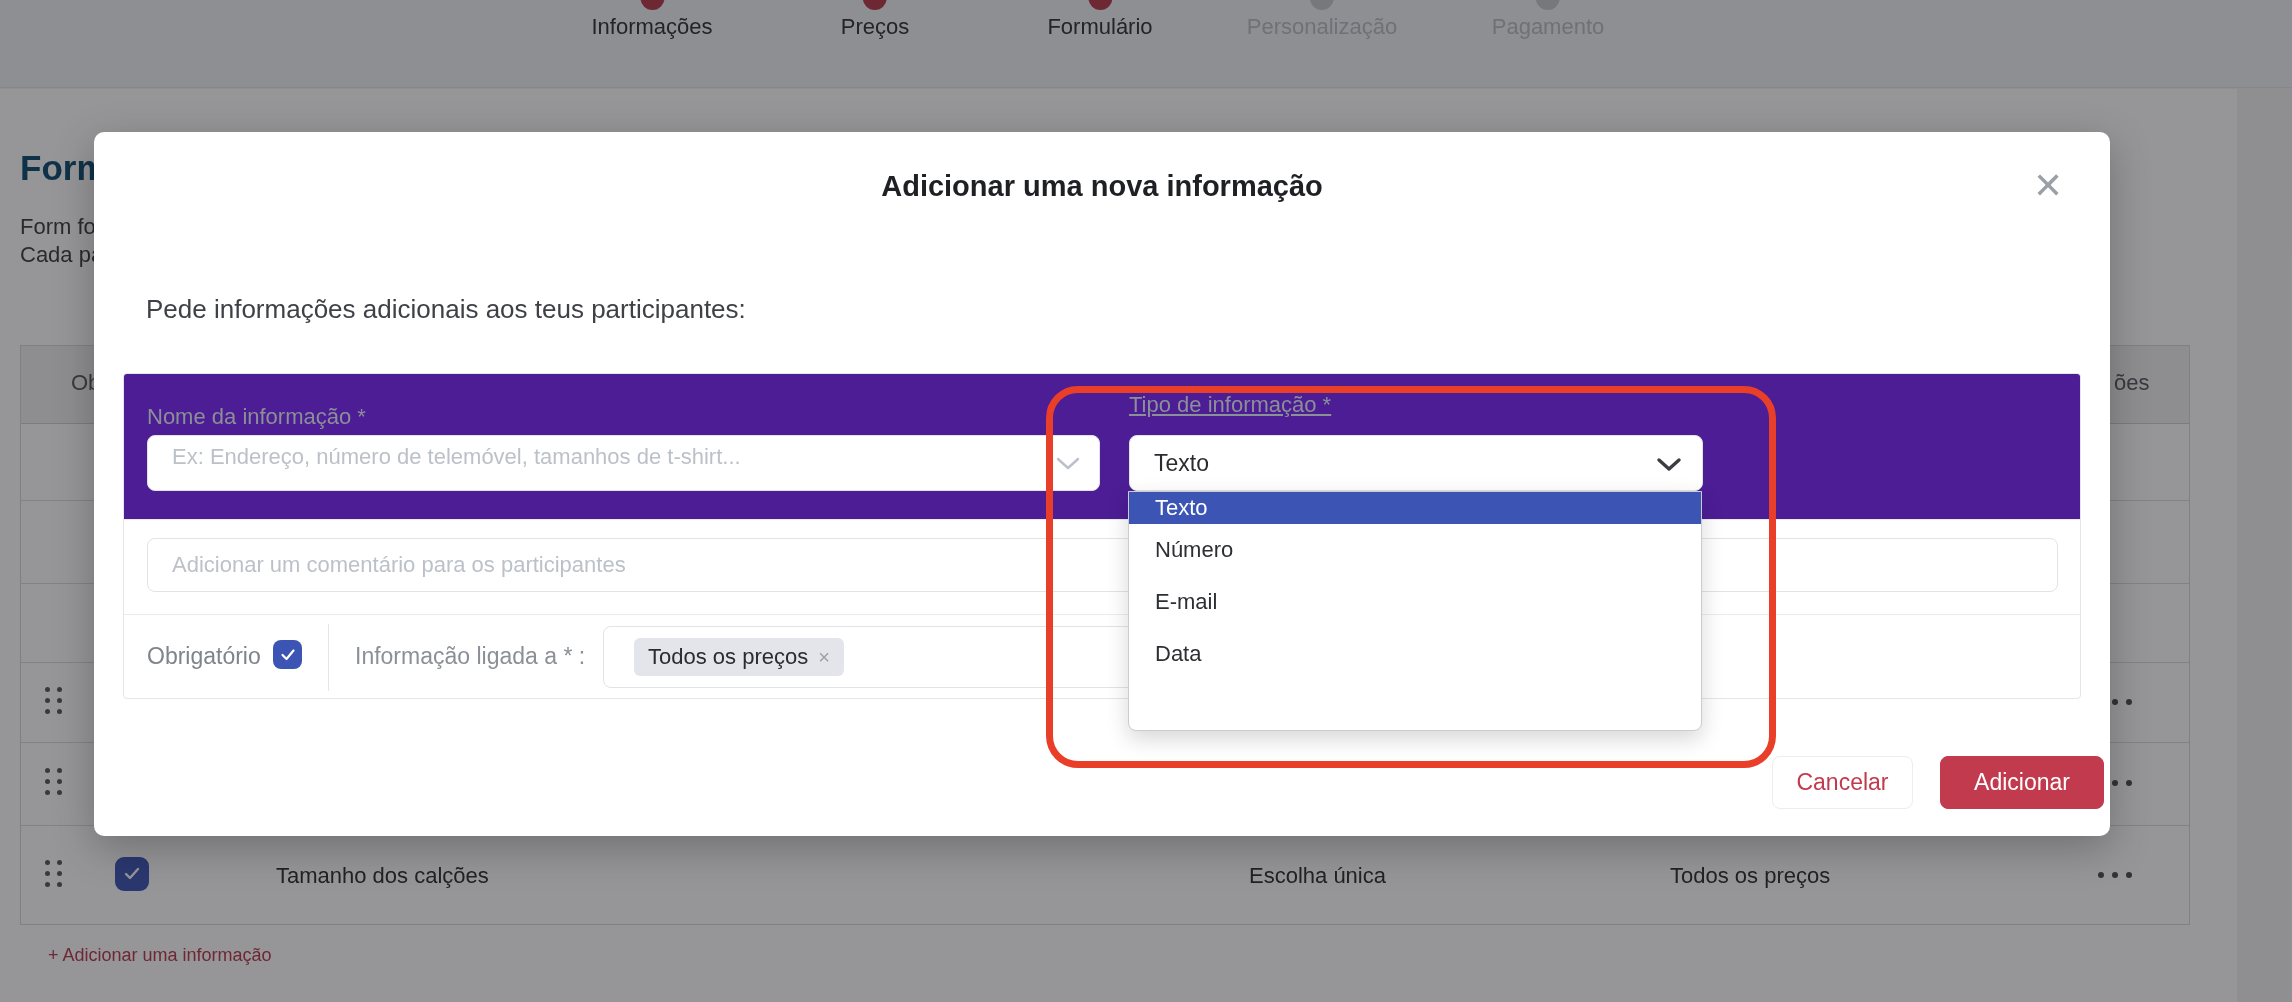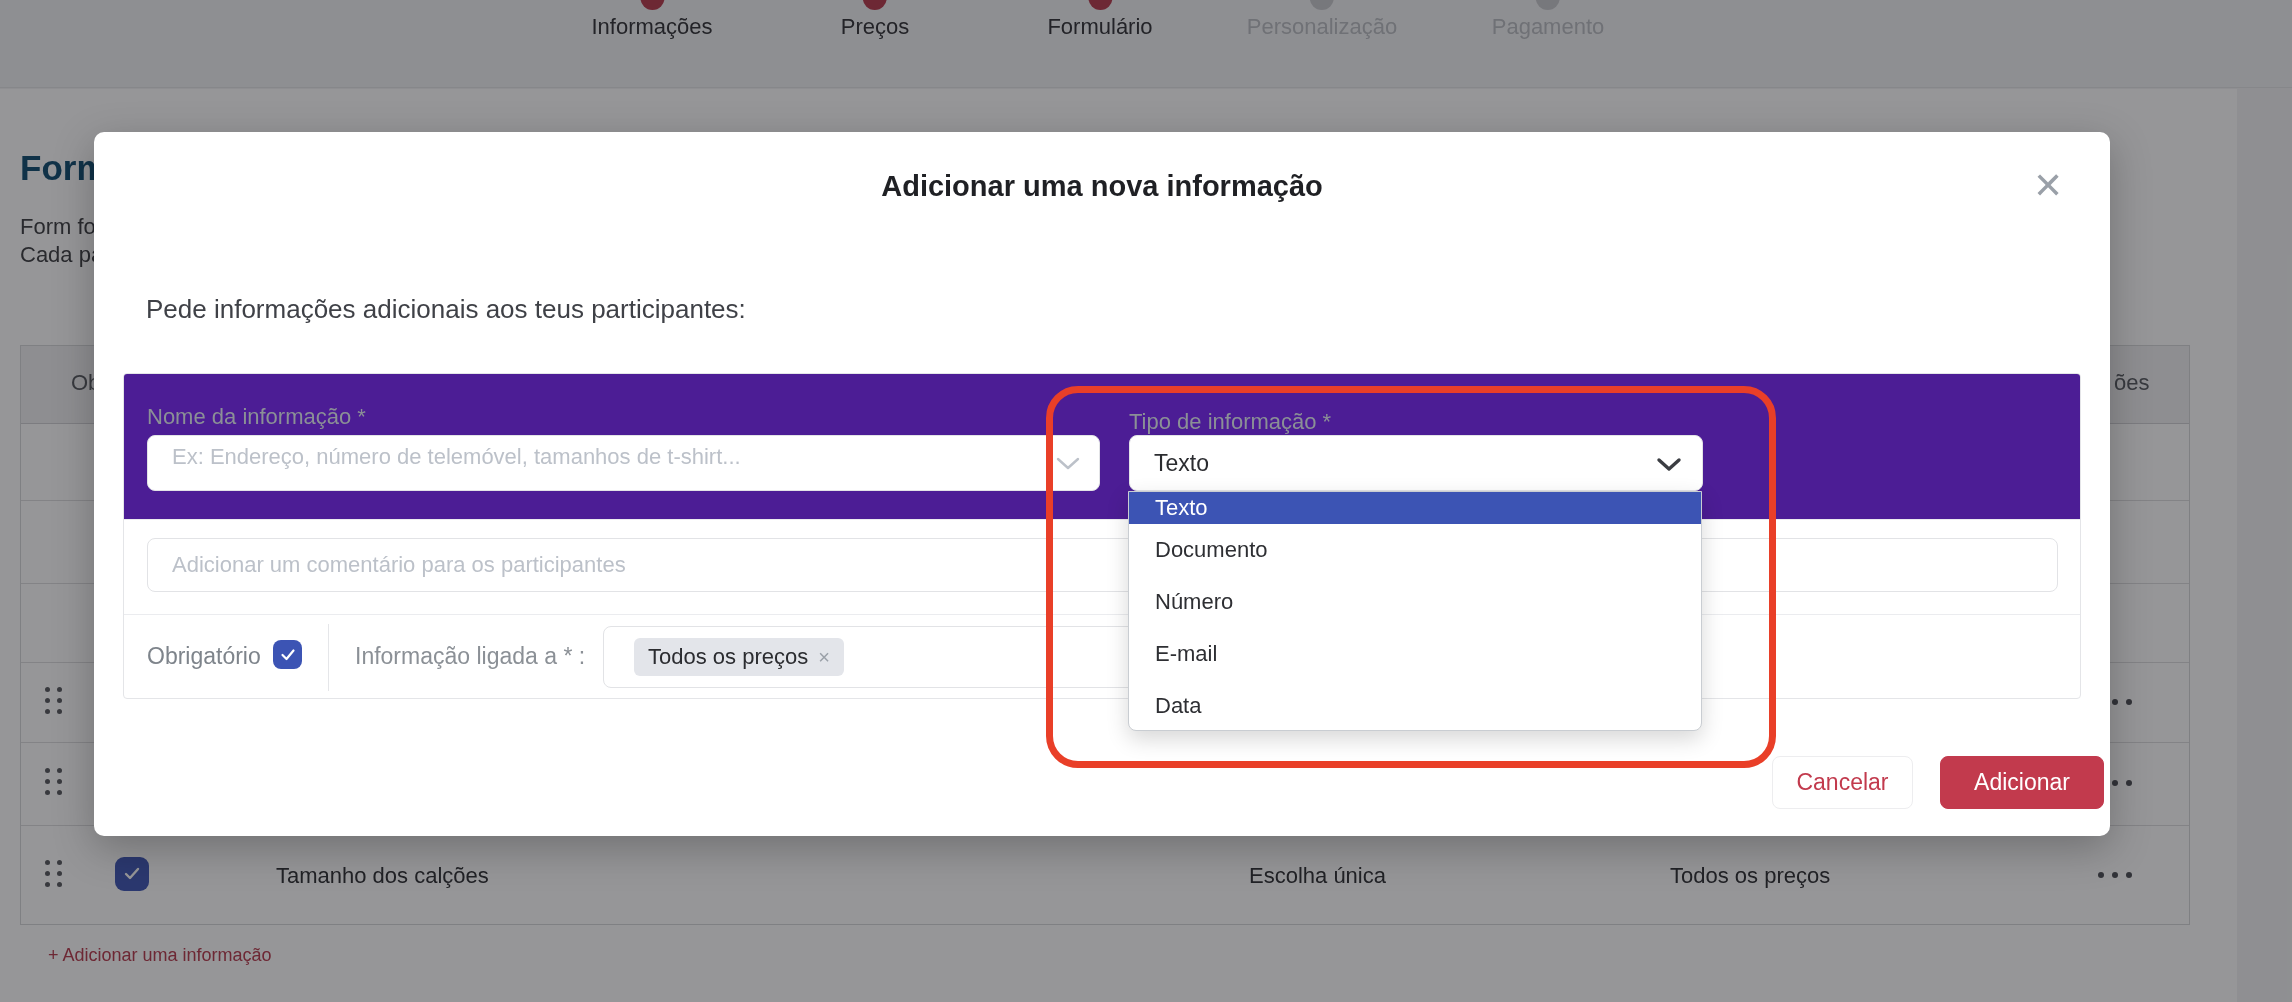--- a/index.html
+++ b/index.html
@@ -108,21 +108,21 @@
     position: absolute; left: 29px; top: 241px; width: 1958px; height: 326px;
     border: 1px solid #e4e5e8; border-radius: 4px; background: #ffffff;
   }
   .panel-row1 {
     position: absolute; left: 0; top: 0; width: 100%; height: 146px;
     background: #4c1d95; border-bottom: 1px solid #ebecef;
     border-radius: 3px 3px 0 0;
   }
   .field-label { position: absolute; font-size: 22px; color: #8b9096; white-space: nowrap; }
   .name-label { left: 23px; top: 30px; }
-  .type-label { left: 1005px; top: 35px; }
+  .type-label { left: 1005px; top: 18px; text-decoration: underline; }
 
   .text-input {
     position: absolute; background: #fff; border: 1px solid #e2e3e6; border-radius: 8px;
     display: flex; align-items: center;
   }
   .name-input { left: 23px; top: 61px; width: 953px; height: 56px; padding: 0 50px 12px 24px; }
   .placeholder { font-size: 22px; color: #bcc1c9; white-space: nowrap; overflow: hidden; }
   .input-chevron { position: absolute; right: 18px; top: 20px; }
 
   .type-select {
@@ -331,21 +331,20 @@
           <span class="tag-pill">
             <span>Todos os preços</span>
             <span class="tag-remove">×</span>
           </span>
         </div>
       </div>
     </div>
 
     <div class="type-dropdown">
       <div class="dd-item highlighted">Texto</div>
-      <div class="dd-item plain">Documento</div>
       <div class="dd-item plain">Número</div>
       <div class="dd-item plain">E-mail</div>
       <div class="dd-item plain">Data</div>
     </div>
 
     <div class="btn btn-cancel">Cancelar</div>
     <div class="btn btn-submit">Adicionar</div>
   </div>
 
   <div class="red-annotation"></div>

